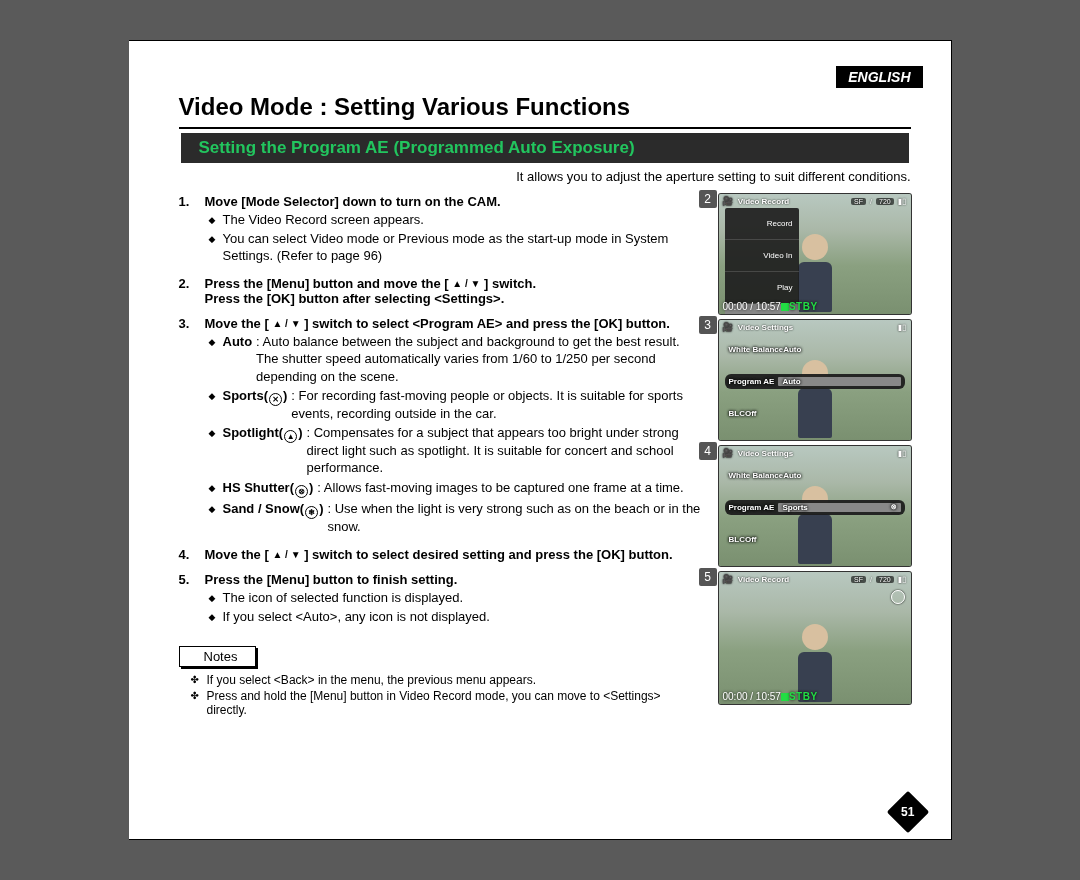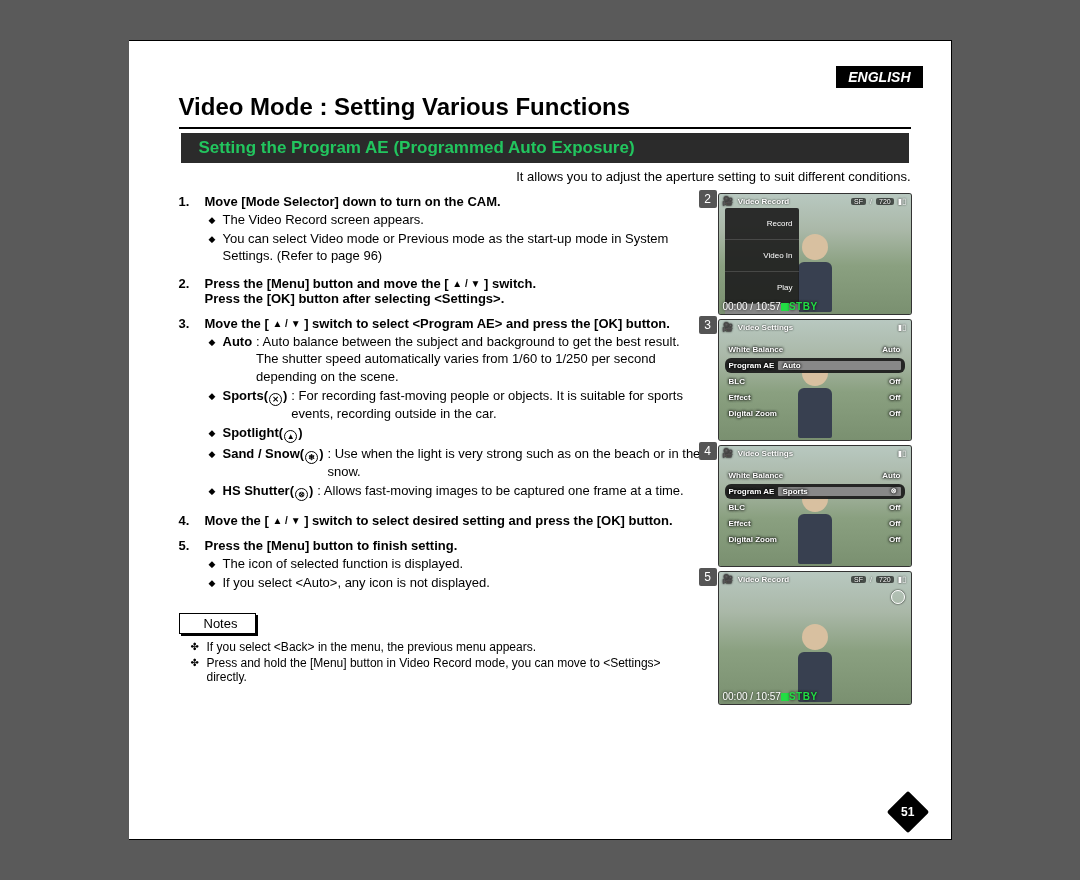--- a/index.html
+++ b/index.html
@@ -89,21 +89,21 @@
   .osd-top .cam { font-size:9px;}
   .osd-top .title-text { font-weight:bold;}
   .osd-top .sp { flex:1;}
   .menu-panel {
     position:absolute; top:14px; left:6px; width:74px;
     background:rgba(30,30,30,0.92); border-radius:2px; overflow:hidden;
   }
   .menu-panel .mi { color:#fff; font-size:8px; padding:11px 6px; border-bottom:1px solid rgba(255,255,255,0.15);text-align:right;}
   .menu-panel .mi.sel { background:#888;}
   .settings-rows { position:absolute; top:22px; left:6px; right:6px;}
-  .srow { display:flex; justify-content:space-between; align-items:center; font-size:8px; padding:3px 4px; margin-bottom:1px;}
+  .srow { display:flex; align-items:center; font-size:8px; padding:3px 4px; margin-bottom:17px;}
   .srow .lbl, .srow .val { color:#fff; text-shadow:0 0 3px #000, 0 0 3px #000; font-weight:bold;}
   .srow.sel { background:rgba(30,30,30,0.95); border-radius:6px;}
   .srow.sel .val { background:#888; padding:0 4px; border-radius:1px; margin-left:4px; flex:1; text-align:left;}
   .srow.sel .val .ic2 { float:right; font-size:7px;}
   .osd-bot { position:absolute; bottom:2px; left:4px; right:4px; display:flex; align-items:center; gap:0; font-size:10px; color:#fff; text-shadow:0 0 3px #000;}
   .osd-bot .stby { color:#2d4; font-weight:bold; letter-spacing:0.5px;}
   .osd-bot .sq { width:8px;height:8px;background:#2d4;display:inline-block;}
   .screen.tall { height:132px;}
   .sports-ic { position:absolute; top:18px; right:6px; width:14px;height:14px;border:1px solid #fff;border-radius:50%;box-shadow:0 0 2px #000;}
   .pagenum {
@@ -164,32 +164,33 @@
               </li>
             <li>
                 <div class="sub-def">
                   <span class="term"><span>Sports(</span><span class="ic">✕</span><span>)</span></span>
                   <span class="desc">: For recording fast-moving people or objects. It is suitable for sports events, recording outside in the car.</span>
                 </div>
               </li>
             <li>
                 <div class="sub-def">
                   <span class="term"><span>Spotlight(</span><span class="ic">▲</span><span>)</span></span>
+                  <span class="desc">: Compensates for a subject that appears too bright under strong direct light such as spotlight. It is suitable for concert and school performance.</span>
+                </div>
+              </li>
+            <li>
+                <div class="sub-def">
+                  <span class="term"><span>HS Shutter(</span><span class="ic">⊗</span><span>)</span></span>
+                  <span class="desc">: Allows fast-moving images to be captured one frame at a time.</span>
                 </div>
               </li>
             <li>
                 <div class="sub-def">
                   <span class="term"><span>Sand / Snow(</span><span class="ic">❄</span><span>)</span></span>
                   <span class="desc">: Use when the light is very strong such as on the beach or in the snow.</span>
-                </div>
-              </li>
-            <li>
-                <div class="sub-def">
-                  <span class="term"><span>HS Shutter(</span><span class="ic">⊗</span><span>)</span></span>
-                  <span class="desc">: Allows fast-moving images to be captured one frame at a time.</span>
                 </div>
               </li>
           </ul>
         </div>
       </div>
 
       <div class="step">
         <div class="step-num">4.</div>
         <div class="step-body">
           <div class="step-title">

